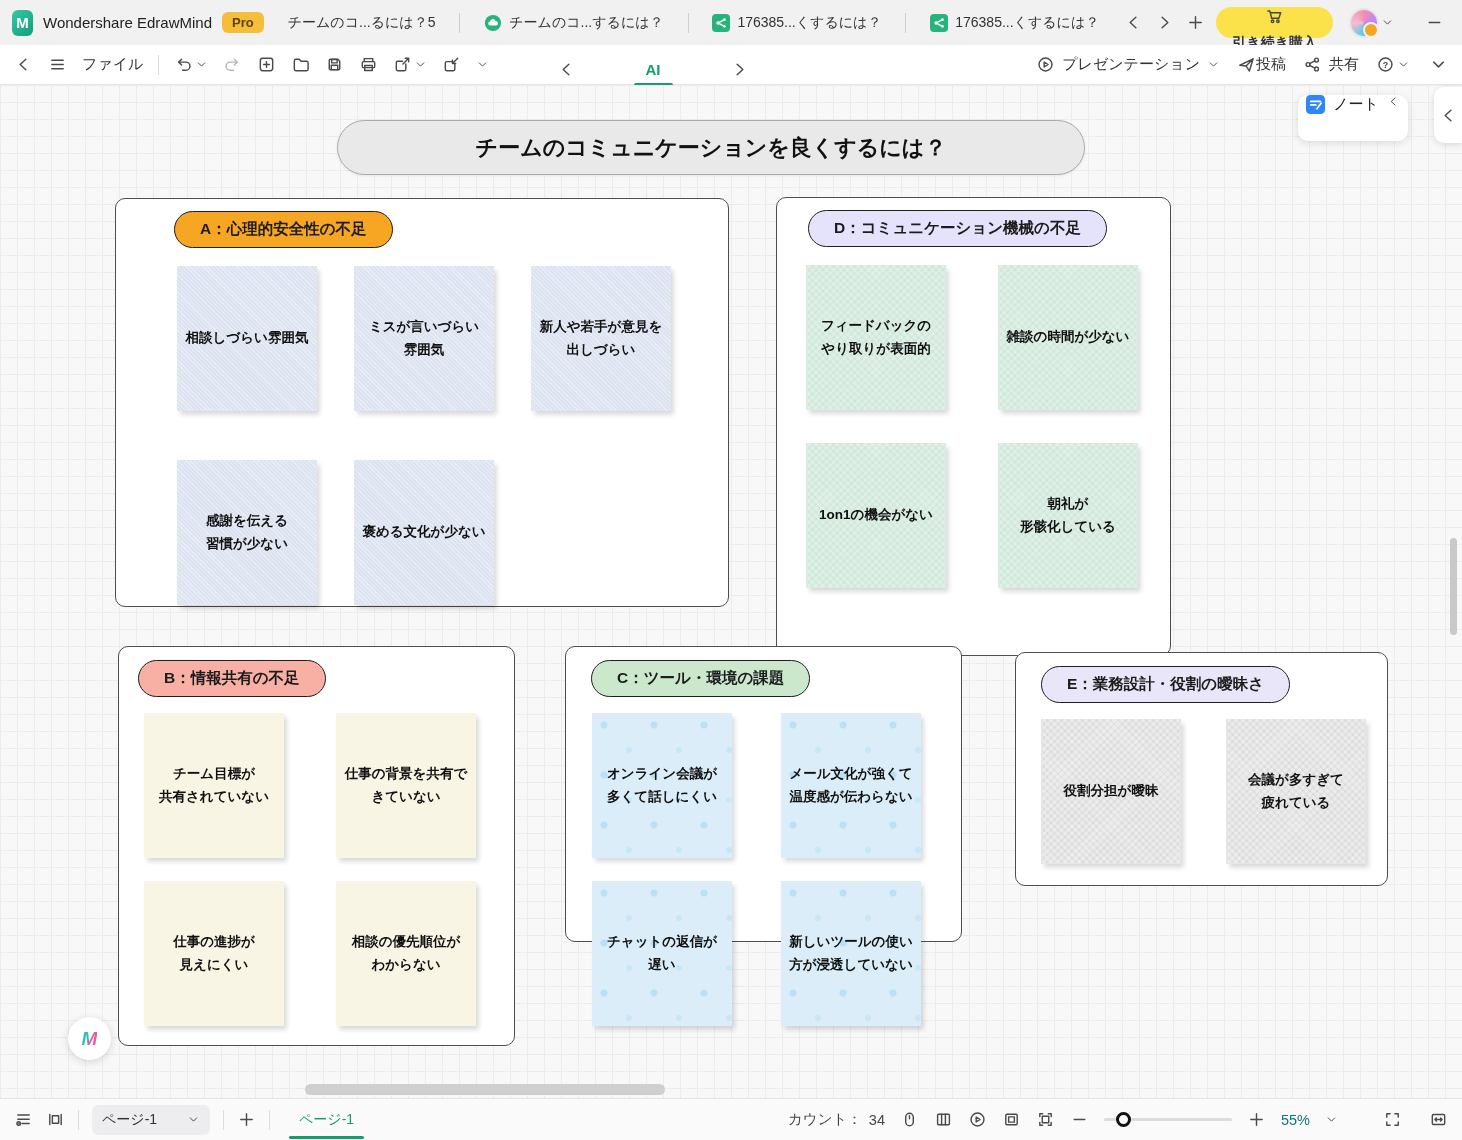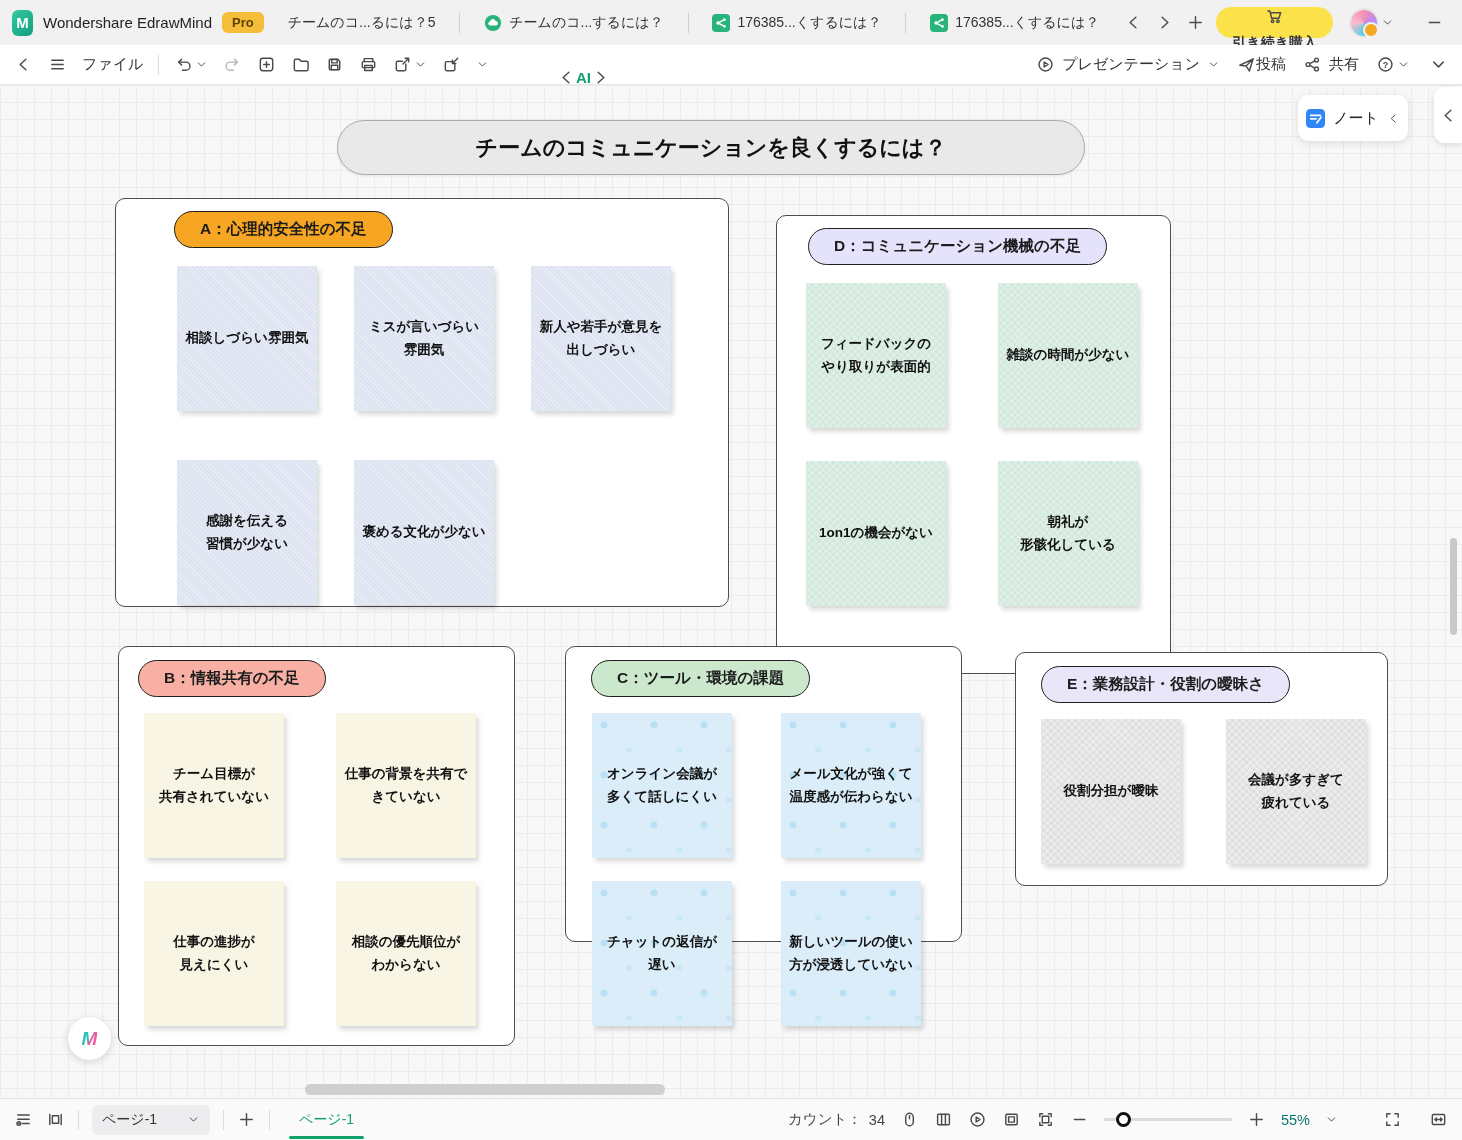--- a/index.html
+++ b/index.html
@@ -39,42 +39,42 @@
                    border-radius:50%; background:#f5a623; border:2px solid #f1f1f1; }
   .win-ctrls { display:flex; align-items:center; gap:6px; margin-left:4px; }
   .win-btn { width:40px; height:34px; display:flex; align-items:center; justify-content:center; }
 
   
   .toolbar { height:40px; background:#fff; border-bottom:1px solid #e6e6e6;
              display:flex; align-items:center; padding:0 14px; gap:14px; position:relative; }
   .tb-group { display:flex; align-items:center; gap:15px; }
   .tb-label { font-size:15px; color:#333; }
   .v-div { width:1px; height:20px; background:#dcdcdc; }
-  .ai-switch { position:absolute; left:557px; top:12px; height:40px; width:192px;
-               display:flex; align-items:center; }
+  .ai-switch { position:absolute; left:557px; top:4px; height:40px; width:192px;
+               display:flex; align-items:center; justify-content:space-between; }
   .ai-tab { color:#10a06a; font-weight:bold; font-size:15px; position:relative; padding:9px 0; }
   .ai-tab::after { content:""; position:absolute; left:-12px; right:-12px; bottom:0; height:3.5px;
                    border-radius:2px; background:#10a06a; }
   .tb-right { margin-left:auto; display:flex; align-items:center; gap:9px; }
   .tb-right .tb-label { white-space:nowrap; }
 
   
   .canvas { position:absolute; top:85px; left:0; width:1462px; height:1013px;
             background-color:#f8f8f8; overflow:hidden;
             background-image:linear-gradient(#ececec 1px, transparent 1px),
                              linear-gradient(90deg,#ececec 1px, transparent 1px);
             background-size:17px 17px; }
   .main-topic { position:absolute; left:337px; top:35px; width:748px; height:55px;
                 background:#e9e9e9; border:1.5px solid #aaa; border-radius:28px;
                 display:flex; align-items:center; justify-content:center;
                 font-weight:bold; font-size:22px; color:#111;
                 box-shadow:0 1px 3px rgba(0,0,0,.08); }
   .note-fab { position:absolute; left:1298px; top:10px; width:110px; height:46px;
               background:#fff; border-radius:10px; box-shadow:0 2px 8px rgba(0,0,0,.12);
-              display:flex; align-items:center; justify-content:center; gap:8px;
+              display:flex; align-items:flex-start; justify-content:center; gap:8px;
               font-size:15px; color:#222; }
   .note-ic { width:20px; height:20px; }
   .edge-tab { position:absolute; left:1434px; top:2px; width:28px; height:56px;
               background:#fff; border-radius:10px 0 0 10px; box-shadow:0 2px 6px rgba(0,0,0,.12);
               display:flex; align-items:center; justify-content:center; }
   .vscroll { position:absolute; left:1450px; top:453px; width:7px; height:97px;
              background:#c9c9c9; border-radius:4px; }
   .hscroll { position:absolute; left:305px; top:999px; width:360px; height:11px;
              background:#cfcfcf; border-radius:6px; }
   .brand-fab { position:absolute; left:68px; top:932px; width:43px; height:43px; border-radius:50%;
@@ -93,21 +93,21 @@
   .card { width:140px; height:145px; display:flex; align-items:center; justify-content:center;
           text-align:center; font-weight:bold; font-size:13.5px; line-height:1.7; color:#111;
           padding:8px; white-space:pre-line; box-shadow:2.5px 3.5px 5px rgba(0,0,0,.16); }
 
   .group-a { left:115px; top:113px; width:614px; height:409px; }
   .group-a .group-header { margin:12px 0 0 58px; background:#f6a622; }
   .group-a .cards { grid-template-columns:repeat(3,140px); gap:49px 37px; margin:18px 0 0 61px; }
   .card-a { background:#dde3f1;
             background-image:repeating-linear-gradient(45deg, rgba(255,255,255,.35) 0 1px, transparent 1px 3px); }
 
-  .group-d { left:776px; top:130px; width:395px; height:459px; }
+  .group-d { left:776px; top:112px; width:395px; height:459px; }
   .group-d .group-header { margin:12px 0 0 31px; background:#e5e2fb; }
   .group-d .cards { grid-template-columns:repeat(2,140px); gap:33px 52px; margin:18px 0 0 29px; }
   .card-d { background:#dff0e7;
             background-image:repeating-linear-gradient(45deg, rgba(0,80,40,.03) 0 2px, transparent 2px 5px),
                              repeating-linear-gradient(-45deg, rgba(0,80,40,.03) 0 2px, transparent 2px 5px); }
 
   .group-b { left:118px; top:561px; width:397px; height:400px; }
   .group-b .group-header { margin:13px 0 0 19px; background:#f8b0a5; }
   .group-b .cards { grid-template-columns:repeat(2,140px); gap:23px 52px; margin:16px 0 0 25px; }
   .card-b { background:#f9f5e5; }

